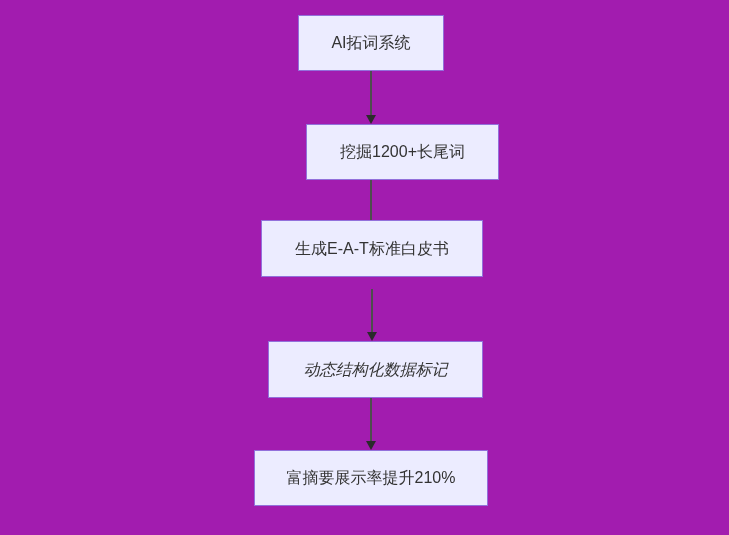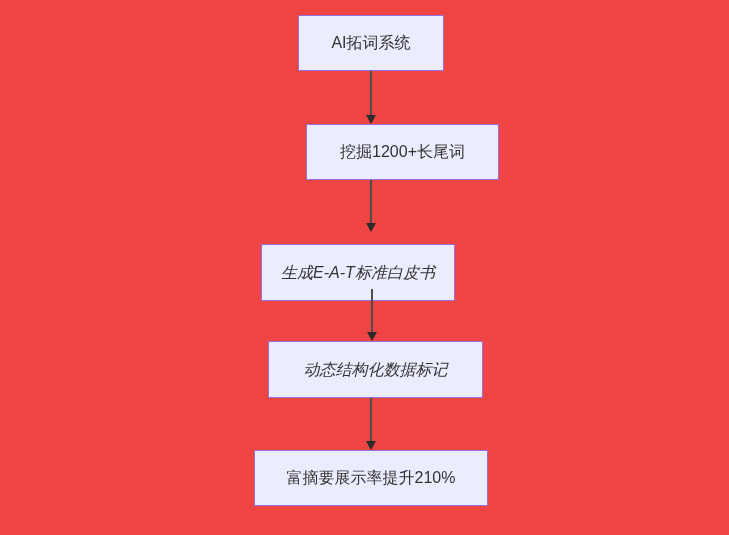--- a/index.html
+++ b/index.html
@@ -9,41 +9,41 @@
   body {
     width: 729px;
     height: 535px;
     background: #f9f9f9;
     font-family: "Liberation Sans", "DejaVu Sans", sans-serif;
   }
   .canvas {
     position: relative;
     width: 729px;
     height: 535px;
-    background: #ef4444;
+    background: #a21caf;
     overflow: hidden;
   }
   .node {
     position: absolute;
     box-sizing: border-box;
     display: flex;
     align-items: center;
     justify-content: center;
     background: #ECECFF;
     border: 1px solid #9370DB;
     color: #333333;
     font-size: 16px;
     line-height: 1.2;
     white-space: nowrap;
     text-align: center;
   }
   
   .n1 { left: 298px; top:  15px; width: 146px; height: 56px; }
   .n2 { left: 274px; top: 124px; width: 193px; height: 56px; margin-left: 32px; }
-  .n3 { left: 261px; top: 244px; width: 194px; height: 57px; font-style: italic; }
+  .n3 { left: 261px; top: 220px; width: 222px; height: 57px; }
   .n4 { left: 268px; top: 341px; width: 215px; height: 57px; font-style: italic; }
   .n5 { left: 254px; top: 450px; width: 234px; height: 56px; }
 
   .edge {
     position: absolute;
     width: 12px;
     margin-left: -6px;
   }
   .e1 { left: 371px; top:  71px; height: 53px; }
   .e2 { left: 371px; top: 180px; height: 52px; }

